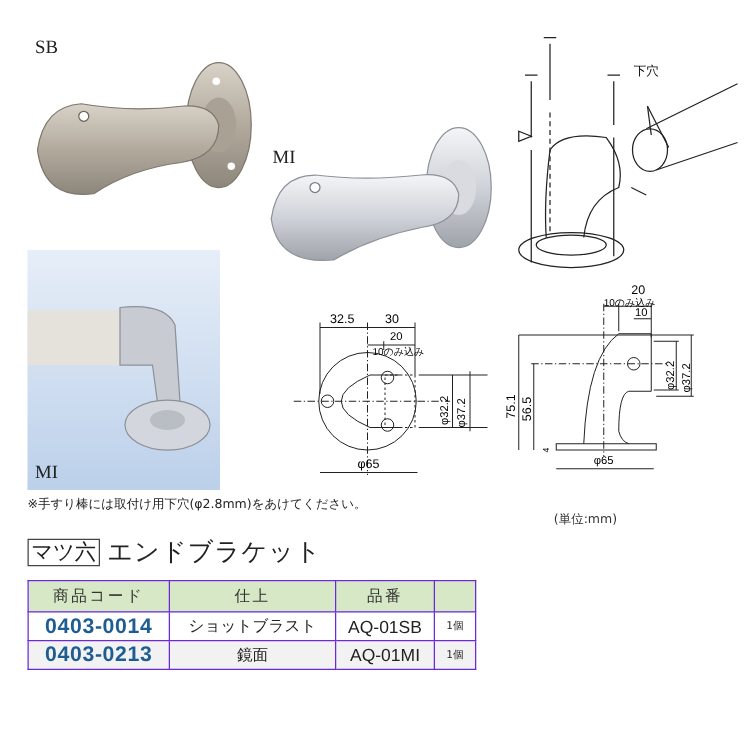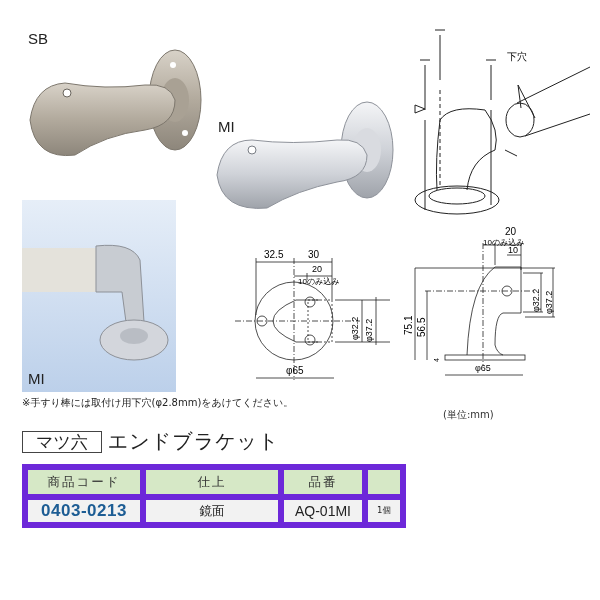--- a/index.html
+++ b/index.html
@@ -1,26 +1,26 @@
 <!DOCTYPE html>
 <html><head>
 <meta charset="utf-8">
 <style>
   html, body { margin:0; padding:0; background:#fff; }
   body { width:600px; height:600px; position:relative; overflow:hidden; font-family:"DejaVu Sans", sans-serif; color:#222; }
   .abs { position:absolute; }
-  .lbl { font-family:Liberation Sans, sans-serif; font-size:15px; color:#222; }
+  .lbl { font-family:Liberation Serif, serif; font-size:15px; color:#222; }
   .photo-panel { left:22px; top:200px; width:154px; height:192px; background:linear-gradient(#e6eef8, #bcd0ea); }
   .note { left:22px; top:396px; font-size:10px; color:#222;text-align:center; }
   .unit { left:443px; top:408px; font-size:10px; color:#333;text-align:right; }
   .title-wrap { left:22px; top:428px; display:flex; align-items:center; }
-  .brand-box { border:1px solid #444; font-size:17px; padding:0 13px; line-height:20px; margin-right:6px; color:#222; }
+  .brand-box { border:1px solid #444; font-size:17px; padding:0 2px; line-height:20px; margin-right:6px; color:#222; }
   .title { font-size:20px; color:#222; letter-spacing:1px; }
   table.spec { position:absolute; left:22px; top:464px; border-collapse:collapse; }
-  table.spec td { border:6px solid #6d28d9; height:22px; padding:0 4px; text-align:center; white-space:nowrap; }
+  table.spec td { border:1px solid #6d28d9; height:22px; padding:0 4px; text-align:center; white-space:nowrap; }
   table.spec tr.head td { background:#d6e8c6; font-size:12.5px; color:#333; letter-spacing:2px; height:24px; }
   table.spec tr.r0 td { background:#fff; }
   table.spec tr.r1 td { background:#f2f2f2;margin-left:48px; }
   .code { font-family:"Liberation Sans", sans-serif; font-weight:bold; font-size:17px; color:#1d5d94; letter-spacing:0.5px; }
   .finish { font-size:12.5px; color:#222; }
   .partno { font-family:"Liberation Sans", sans-serif; font-size:14px; color:#222; }
   .qty { font-size:8.5px; color:#222; }
   .specs { left:22px; top:544px; width:570px; font-size:11.3px; line-height:18px; color:#222; }
   svg text { font-family:"Liberation Sans", sans-serif; }
 </style>
@@ -166,20 +166,26 @@
 </div>
 
 <table class="spec">
   <tbody>
       <tr class="head">
     <td style="width:104px">商品コード</td>
     <td style="width:124px">仕上</td>
     <td style="width:70px">品番</td>
     <td style="width:24px"></td>
   </tr>
+  <tr class="r0">
+    <td class="code">0403-0014</td>
+    <td class="finish">ショットブラスト</td>
+    <td class="partno">AQ-01SB</td>
+    <td class="qty">1個</td>
+  </tr>
   <tr class="r1">
     <td class="code">0403-0213</td>
     <td class="finish">鏡面</td>
     <td class="partno">AQ-01MI</td>
     <td class="qty">1個</td>
   </tr>
 </tbody>
   </table>
 
 <div class="abs specs">

